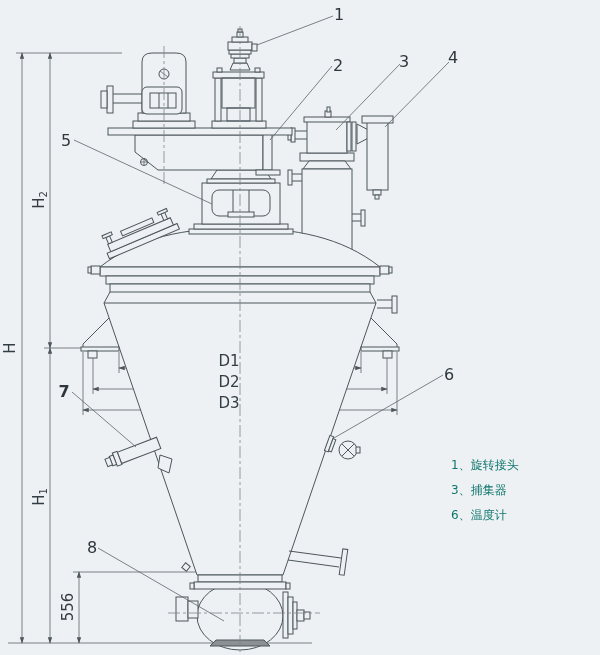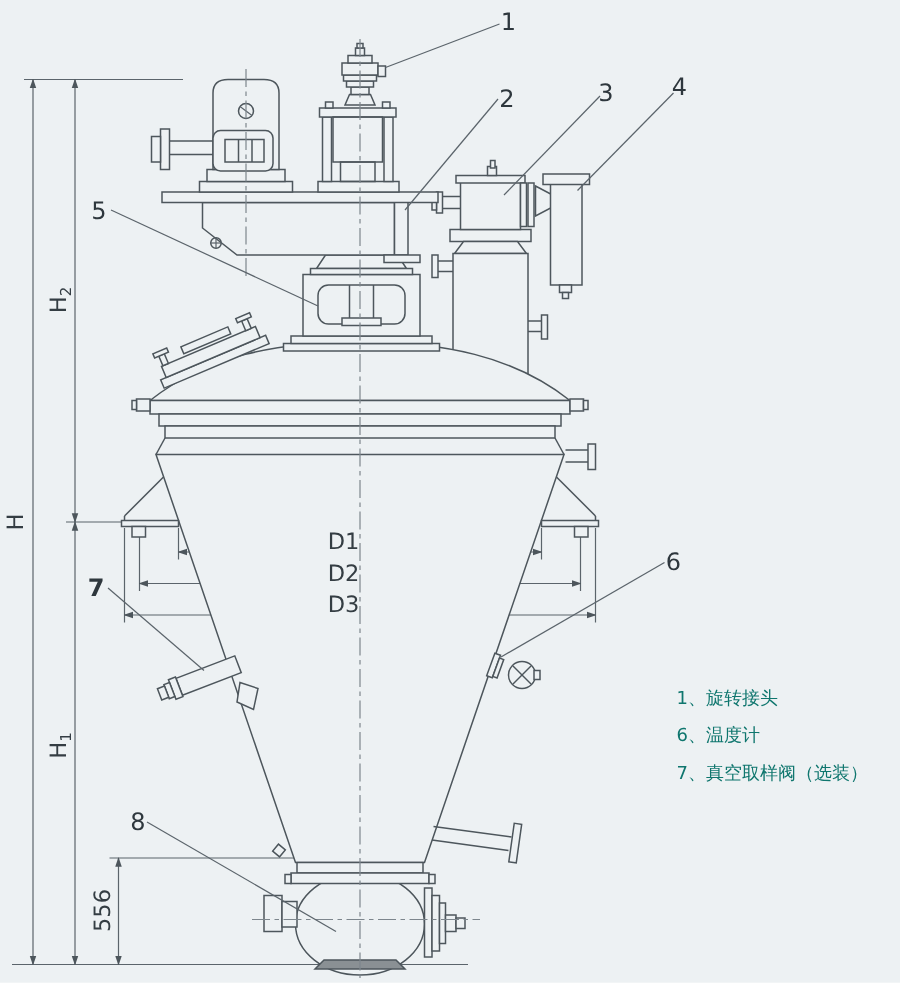--- a/index.html
+++ b/index.html
@@ -271,17 +271,17 @@
     <text class="dimtxt" x="229" y="408">D3</text>
     <text class="dimtxt" transform="rotate(-90 15 348)" x="15" y="348">H</text>
     <text class="dimtxt" transform="rotate(-90 44 200)" x="44" y="200"><tspan>H</tspan><tspan class="sub" dy="3">2</tspan></text>
     <text class="dimtxt" transform="rotate(-90 44 497)" x="44" y="497"><tspan>H</tspan><tspan class="sub" dy="3">1</tspan></text>
     <text class="dimtxt" transform="rotate(-90 73 607)" x="73" y="607" font-size="13">556</text>
   </g>
 </svg>
 
 <div class="legend">
   <div class="legend-row"><span>1</span><span>、</span><span>旋转接头</span></div>
+  <div class="legend-row"><span>3</span><span>、</span><span>捕集器</span></div>
   <div class="legend-row"><span>6</span><span>、</span><span>温度计</span></div>
-  <div class="legend-row"><span>7</span><span>、</span><span>真空取样阀（选装）</span></div>
 </div>
 
 </div>
 
 </body></html>

